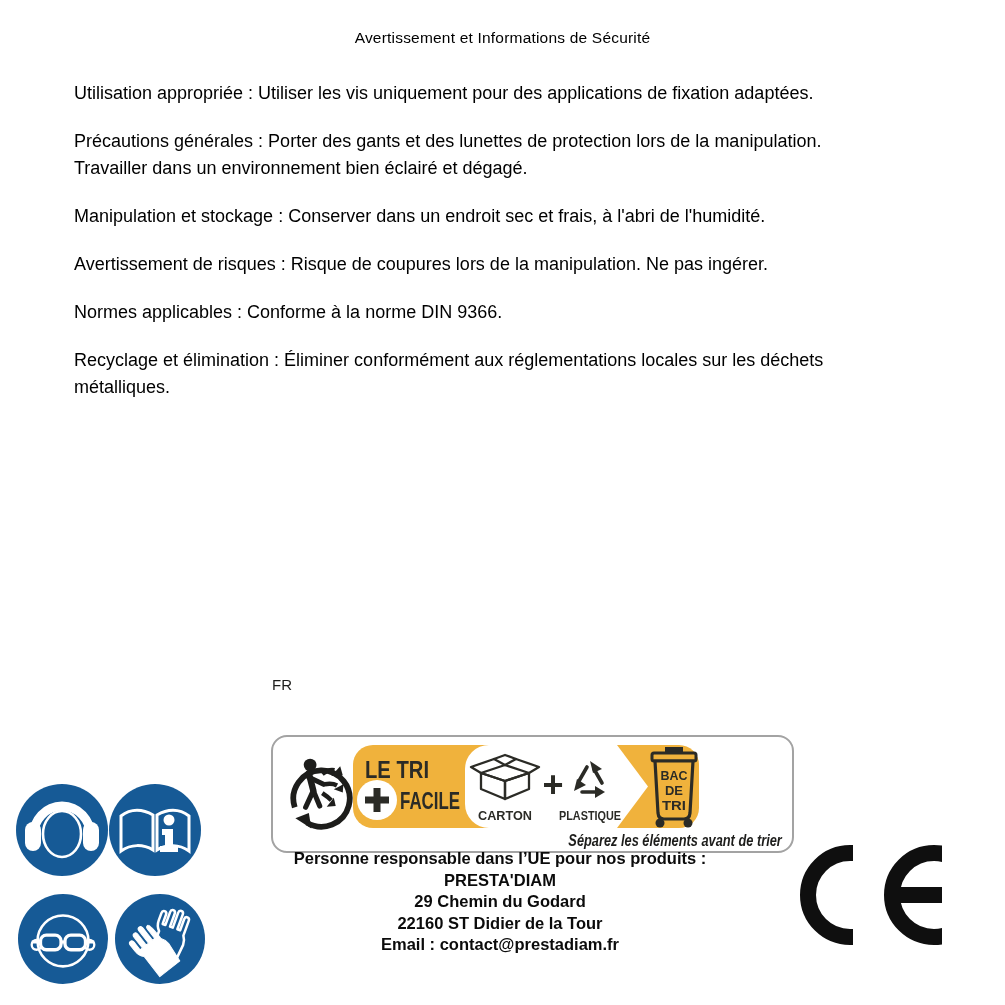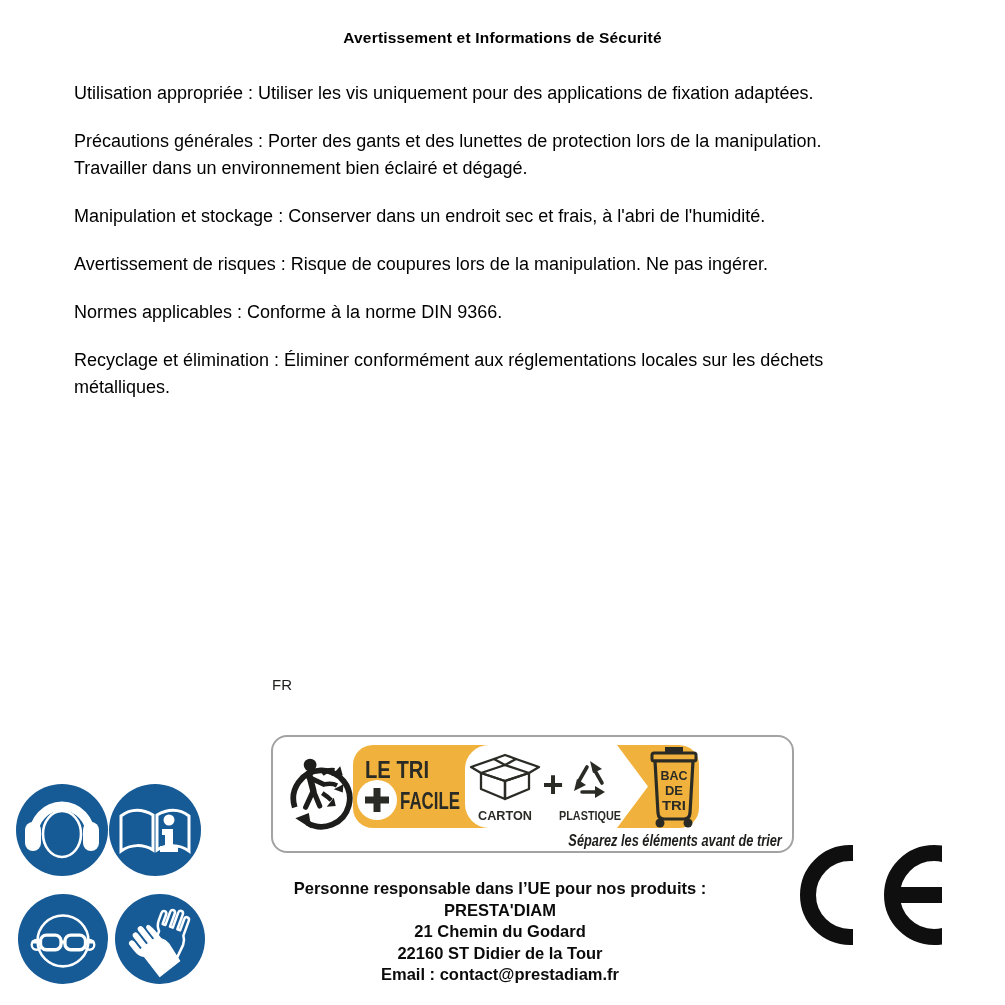--- a/index.html
+++ b/index.html
@@ -3,21 +3,21 @@
 <meta charset="utf-8">
 <style>
   html,body{margin:0;padding:0;}
   body{
     width:1005px;height:1005px;position:relative;background:#ffffff;
     font-family:"Liberation Sans","DejaVu Sans",sans-serif;color:#000;
     overflow:hidden;
   }
   .doc-title{
     position:absolute;left:0;top:29px;width:1005px;text-align:center;
-    font-size:15.5px;font-weight:bold;letter-spacing:.2px;
+    font-size:15.5px;font-weight:normal;letter-spacing:.2px;
   }
   .body-text{
     position:absolute;left:74px;top:80px;width:845px;
     font-size:18px;line-height:27px;
   }
   .body-text p{margin:0 0 21px 0;white-space:pre-line;}
   
   .fr-code{position:absolute;left:272px;top:676px;font-size:15px;font-weight:normal;color:#1d1d1b;}
   .tri-box{
     position:absolute;left:271px;top:735px;width:523px;height:118px;
@@ -25,21 +25,21 @@
   }
   .triman{position:absolute;left:16px;top:11px;}
   .tri-band{position:absolute;left:80px;top:8px;}
   .tri-tagline{
     position:absolute;right:10px;top:95px;
     font-size:16px;font-style:italic;font-weight:700;color:#1d1d1b;
     transform:scaleX(.8);transform-origin:right center;white-space:nowrap;
   }
   .safety-icon{position:absolute;}
   .address{
-    position:absolute;left:250px;top:878px;width:500px;text-align:center;
+    position:absolute;left:250px;top:848px;width:500px;text-align:center;
     font-size:16.5px;font-weight:bold;line-height:21.5px;color:#0b0b0b;
   }
   .ce{position:absolute;left:795px;top:837px;}
   svg text{font-family:"Liberation Sans","DejaVu Sans",sans-serif;}
 </style>
 </head>
 <body>
 
 <div class="doc-title">Avertissement et Informations de Sécurité</div>
 
@@ -151,21 +151,21 @@
       <text x="0" y="23" text-anchor="middle" font-size="13.5" font-weight="bold" fill="#2B2B26" textLength="24" lengthAdjust="spacingAndGlyphs">TRI</text>
     </g>
   </svg>
 
   <div class="tri-tagline">Séparez les éléments avant de trier</div>
 </div>
 
 <div class="address">
   <div>Personne responsable dans l’UE pour nos produits :</div>
   <div>PRESTA'DIAM</div>
-  <div>21 Chemin du Godard</div>
+  <div>29 Chemin du Godard</div>
   <div>22160 ST Didier de la Tour</div>
   <div>Email : contact@prestadiam.fr</div>
 </div>
 
 <svg class="ce" width="152" height="116" viewBox="0 0 152 116" role="img" aria-label="CE">
   <defs>
     <clipPath id="ceC">
         <rect x="0" y="0" width="58" height="116"></rect>
       </clipPath>
     <clipPath id="ceE">

